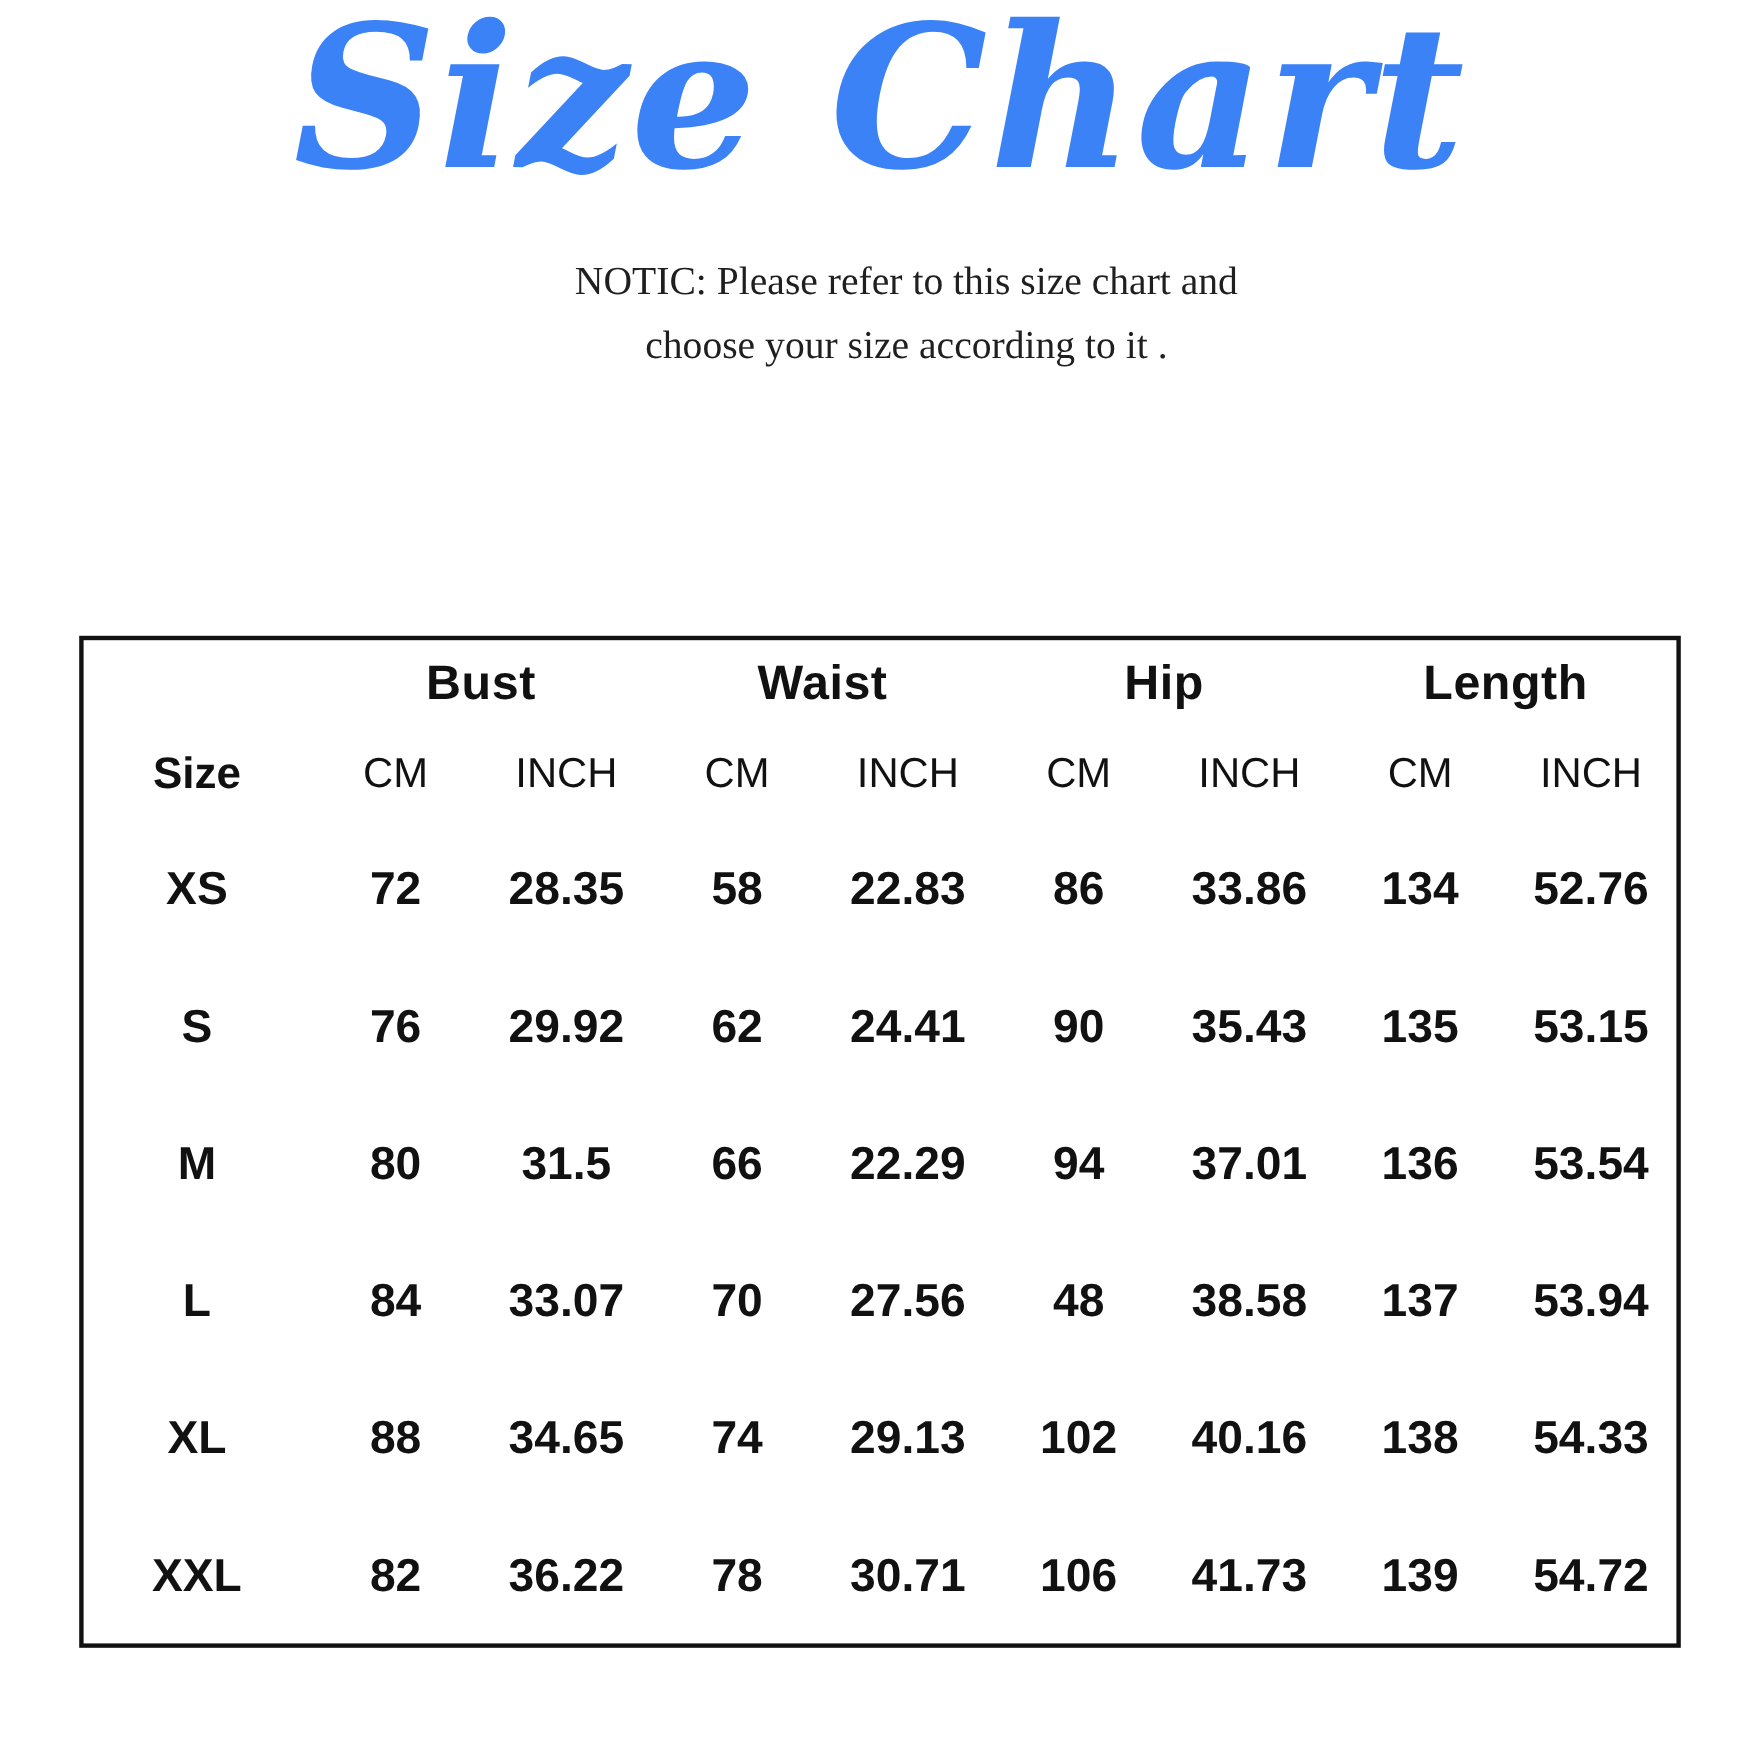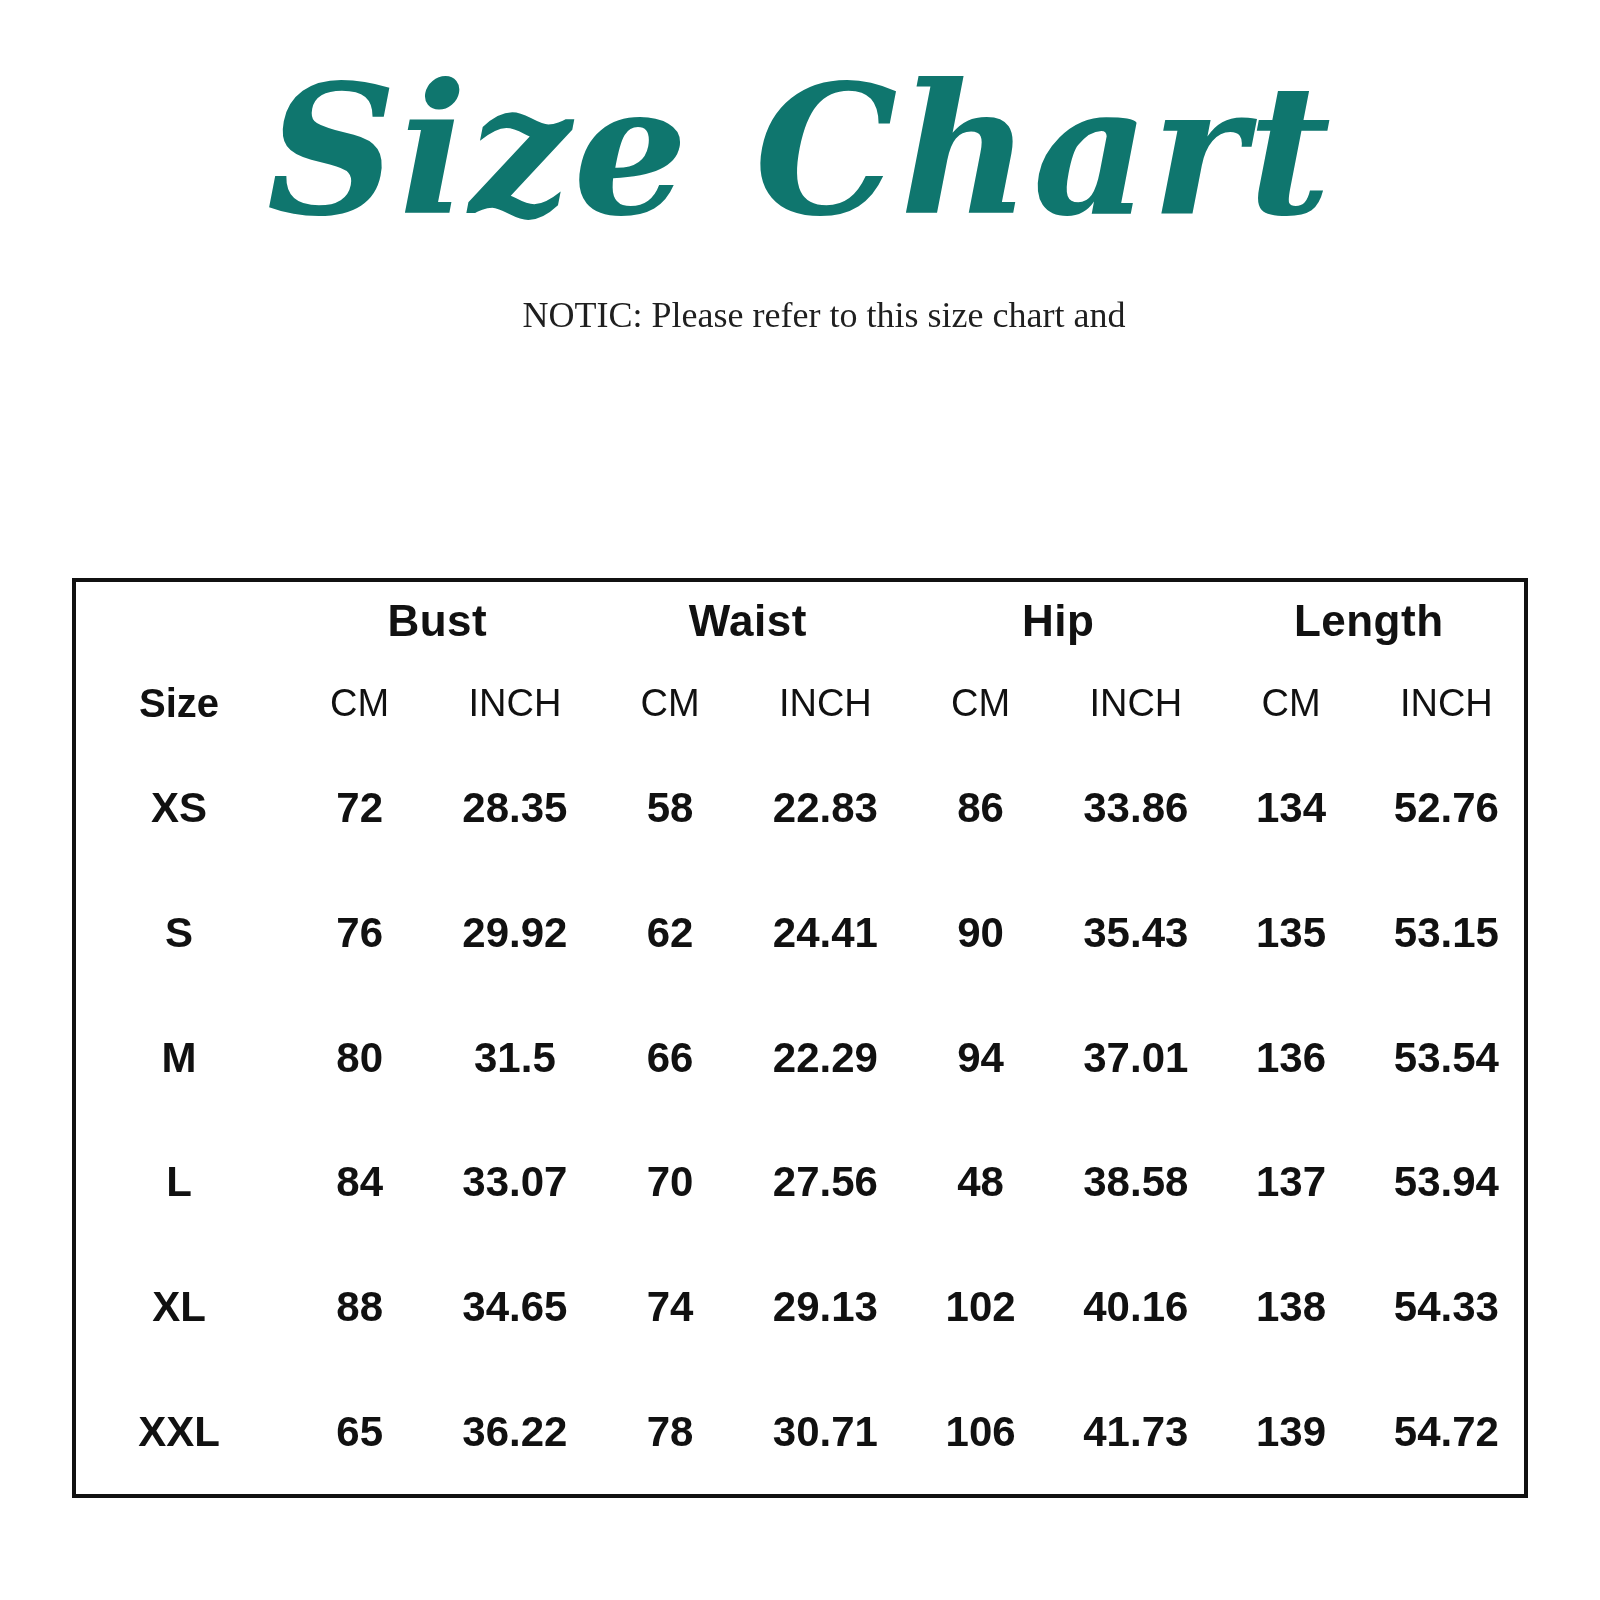--- a/index.html
+++ b/index.html
@@ -24,22 +24,21 @@
 
   
   .title {
     text-align: center;
     font-family: "DejaVu Serif", serif;
     font-style: italic;
     font-weight: 700;
     font-size: 180px;
     line-height: 1.0;
     letter-spacing: 2px;
-    color: #0f766e;
-    padding-top: 60px;
+    color: #3b82f6;
     white-space: nowrap;
   }
 
   
   .notice {
     text-align: center;
     font-family: "Liberation Serif", serif;
     font-size: 36px;
     line-height: 1.55;
     color: #1f1f1f;
@@ -115,20 +114,21 @@
 </style>
 </head>
 <body>
 
 <div class="page">
 
   <div class="title">Size Chart</div>
 
   <div class="notice">
     <div>NOTIC: Please refer to this size chart and</div>
+    <div>choose your size according to it .</div>
   </div>
 
   <div class="table-wrap">
     <table class="size-table">
       <colgroup>
         <col class="c-size">
         <col class="c-unit">
           <col class="c-unit">
         <col class="c-unit">
           <col class="c-unit">
@@ -208,21 +208,21 @@
           <td>34.65</td>
           <td>74</td>
           <td>29.13</td>
           <td>102</td>
           <td>40.16</td>
           <td>138</td>
           <td>54.33</td>
         </tr>
         <tr class="data-row">
           <td class="size-cell">XXL</td>
-          <td>65</td>
+          <td>82</td>
           <td>36.22</td>
           <td>78</td>
           <td>30.71</td>
           <td>106</td>
           <td>41.73</td>
           <td>139</td>
           <td>54.72</td>
         </tr>
       </tbody>
     </table>

